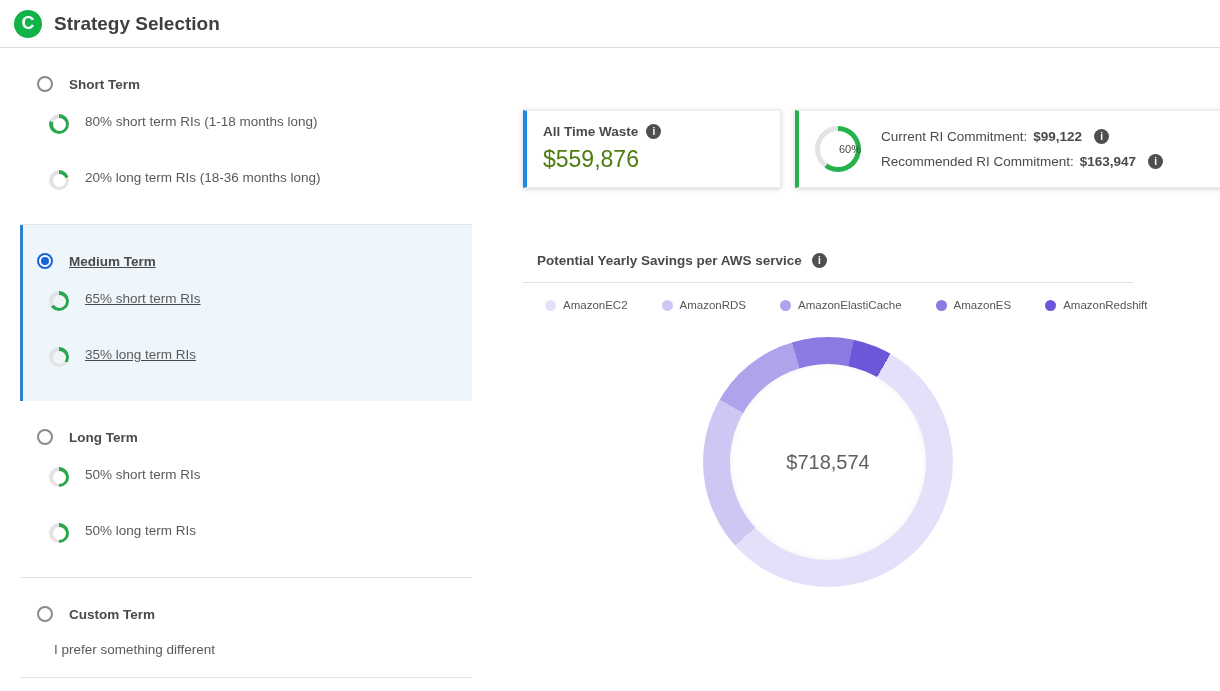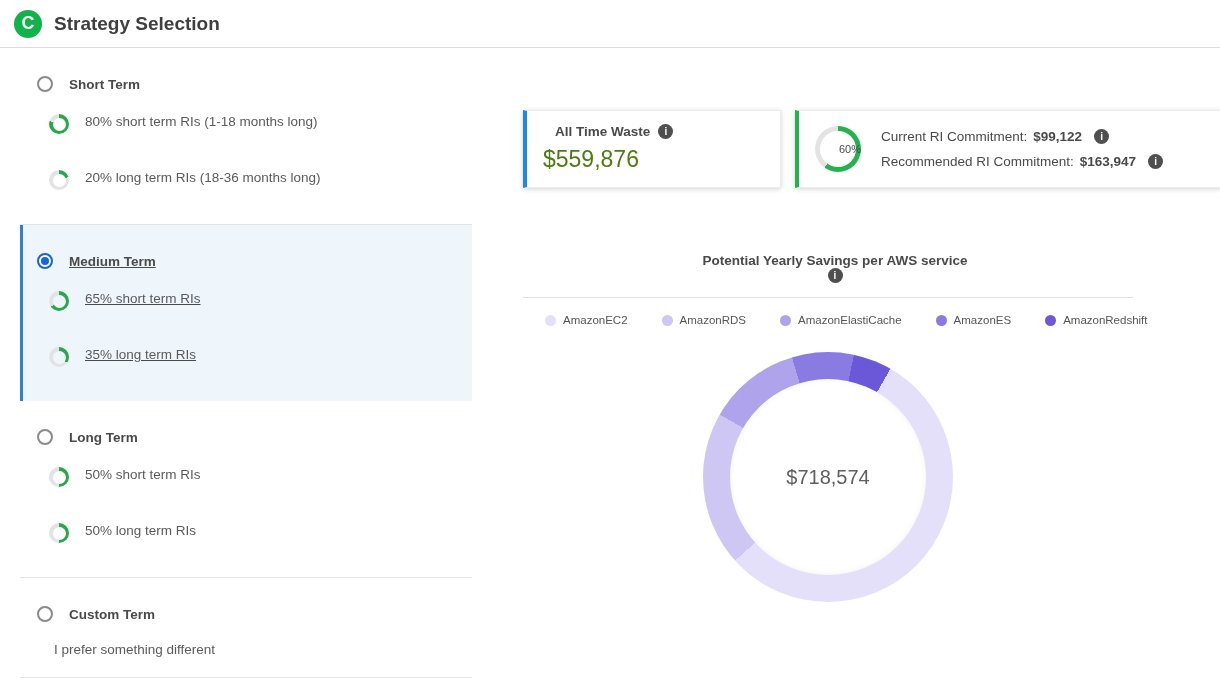--- a/index.html
+++ b/index.html
@@ -48,37 +48,37 @@
 
   
   .card { position:absolute; top:110px; background:#fff;
           border:1px solid #ececec; box-shadow:0 1px 5px rgba(0,0,0,.18); }
   .card.waste { left:523px; width:258px; height:78px;
                 border-left:4px solid #1e88e5; padding:13px 16px; }
   .card.commitment { left:795px; right:-2px; height:78px;
                 border-left:4px solid #23b24b; display:flex; align-items:center;
                 gap:20px; padding:0 16px; }
   .card-title-row { display:flex; align-items:center; gap:8px; }
-  .card-title { font-size:13.5px; font-weight:bold; color:#4a4a4a;margin-left:12px; }
+  .card-title { font-size:13.5px; font-weight:bold; color:#4a4a4a; }
   .card-value { font-size:23px; color:#4d7c0f; margin-top:7px; }
   .gauge { width:46px; height:46px; border-radius:50%; position:relative;
            display:flex; align-items:center; justify-content:flex-end; flex:none; }
   .gauge::before { content:""; position:absolute; inset:5px; background:#fff;
                    border-radius:50%; }
   .gauge .gauge-label { position:relative; font-size:11px; color:#4a4a4a; }
   .commit-rows { display:flex; flex-direction:column; gap:10px; }
   .commit-row { display:flex; align-items:center; gap:6px; font-size:13.5px;
                 color:#4a4a4a; }
   .commit-row b { font-size:13.5px; }
   .commit-row .info { margin-left:6px; }
 
   
   .chart-panel { position:absolute; left:523px; top:245px; width:610px; }
-  .chart-title-row { display:flex; align-items:center; gap:0;
-                     padding:8px 0 14px 14px; border-bottom:1px solid #e0e0e0;flex-direction:column; }
+  .chart-title-row { display:flex; align-items:center; gap:10px;
+                     padding:8px 0 14px 14px; border-bottom:1px solid #e0e0e0; }
   .chart-title { font-size:13.5px; font-weight:bold; color:#4a4a4a; }
   .legend { display:flex; align-items:center; gap:34px; margin:16px 0 0 22px; }
   .legend-item { display:flex; align-items:center; gap:7px; }
   .legend-dot { width:11px; height:11px; border-radius:50%; background:#ccc; }
   .legend-label { font-size:11.5px; color:#565656; }
   .donut { width:250px; height:250px; border-radius:50%; margin:26px auto 0;
            position:relative; display:flex; align-items:center; justify-content:center;
            background:#e4e0fa; }
   .donut::before { content:""; position:absolute; inset:27px; background:#fff;
                    border-radius:50%; box-shadow:0 0 6px rgba(0,0,0,.06) inset; }

